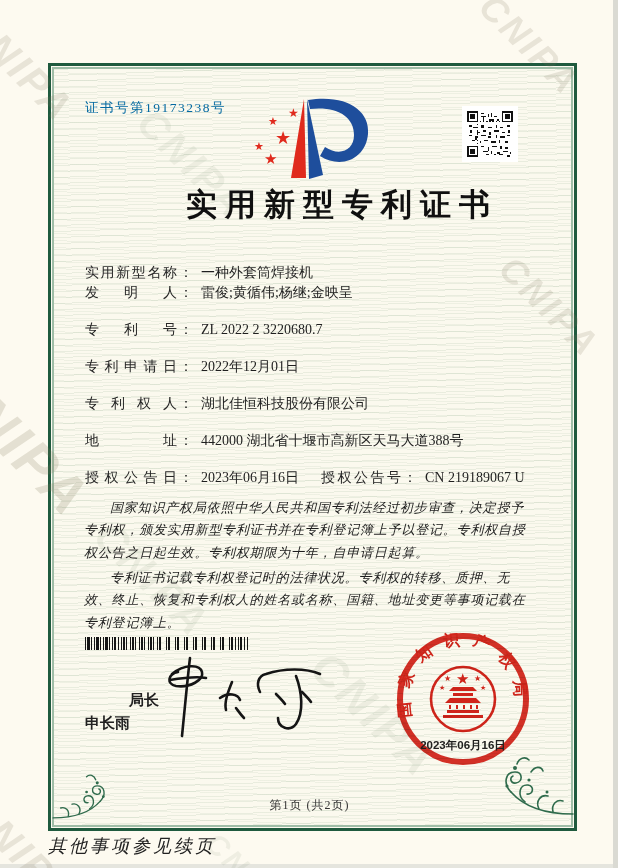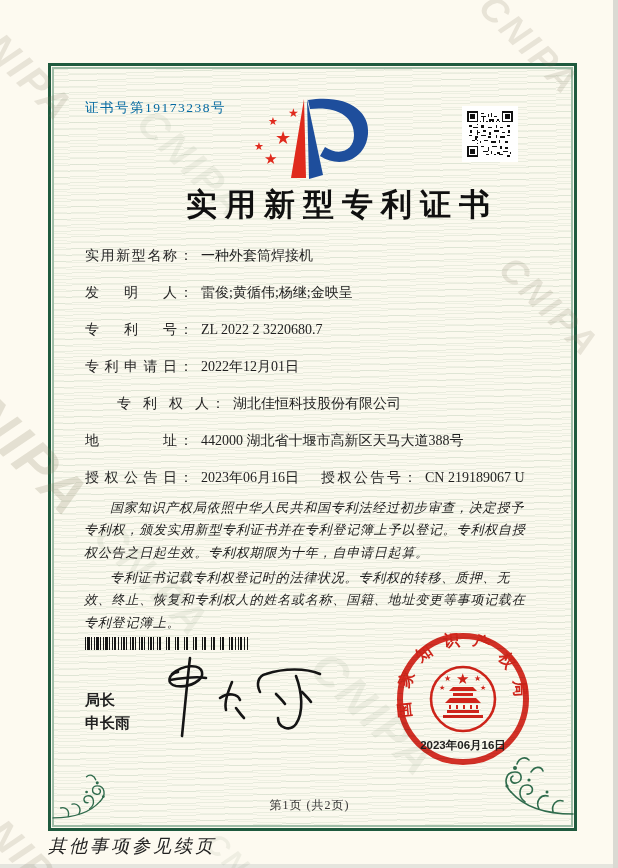--- a/index.html
+++ b/index.html
@@ -71,21 +71,21 @@
     background:repeating-linear-gradient(to right,
       #161616 0 1px, rgba(0,0,0,0) 1px 2px,
       #161616 2px 4.5px, rgba(0,0,0,0) 4.5px 5.5px,
       #161616 5.5px 6.5px, rgba(0,0,0,0) 6.5px 9px);
   }
   .director-title,.director-name{
     position:absolute;left:85px;z-index:2;
     font-family:"Liberation Sans","DejaVu Sans",sans-serif;
     font-weight:700;font-size:15px;color:#222;
   }
-  .director-title{top:691px;}
+  .director-title{top:691px;margin-left:44px;}
   .director-name{top:714px;}
   .signature{position:absolute;left:148px;top:648px;z-index:3;}
   .seal{position:absolute;left:393px;top:629px;z-index:4;mix-blend-mode:multiply;}
   .page-info{
     position:absolute;left:48px;top:797px;width:523px;z-index:2;
     text-align:center;font-size:12px;letter-spacing:1px;color:#333;
   }
   .cont-note{
     position:absolute;left:48px;top:834px;width:523px;z-index:2;
     text-align:left;font-size:18px;letter-spacing:3px;color:#222;font-style:italic;
@@ -200,41 +200,41 @@
           <rect x="17" y="27" width="1" height="1"></rect>
           <rect x="20" y="27" width="3" height="1"></rect>
           <rect x="25" y="28" width="2" height="1"></rect>
       </g>
     </svg>
   </div>
 
   <div class="title">实用新型专利证书</div>
 
   <div class="fields">
-    <div class="field-row" style="top:247px;">
+    <div class="field-row" style="top:264px;">
       <span class="f-label">实用新型名称</span>
         <span class="f-colon">：</span>
         <span class="f-value">一种外套筒焊接机</span>
     </div>
     <div class="field-row" style="top:284px;">
       <span class="f-label">发明人</span>
         <span class="f-colon">：</span>
         <span class="f-value">雷俊;黄循伟;杨继;金映呈</span>
     </div>
     <div class="field-row" style="top:321px;justify-content:center;">
       <span class="f-label">专利号</span>
         <span class="f-colon">：</span>
         <span class="f-value">ZL 2022 2 3220680.7</span>
     </div>
     <div class="field-row" style="top:358px;">
       <span class="f-label">专利申请日</span>
         <span class="f-colon">：</span>
         <span class="f-value">2022年12月01日</span>
     </div>
-    <div class="field-row" style="top:395px;margin-left:32px;">
+    <div class="field-row" style="top:395px;">
       <span class="f-label">专利权人</span>
         <span class="f-colon">：</span>
         <span class="f-value">湖北佳恒科技股份有限公司</span>
     </div>
     <div class="field-row" style="top:432px;">
       <span class="f-label">地址</span>
         <span class="f-colon">：</span>
         <span class="f-value">442000 湖北省十堰市高新区天马大道388号</span>
     </div>
     <div class="field-row" style="top:469px;">

